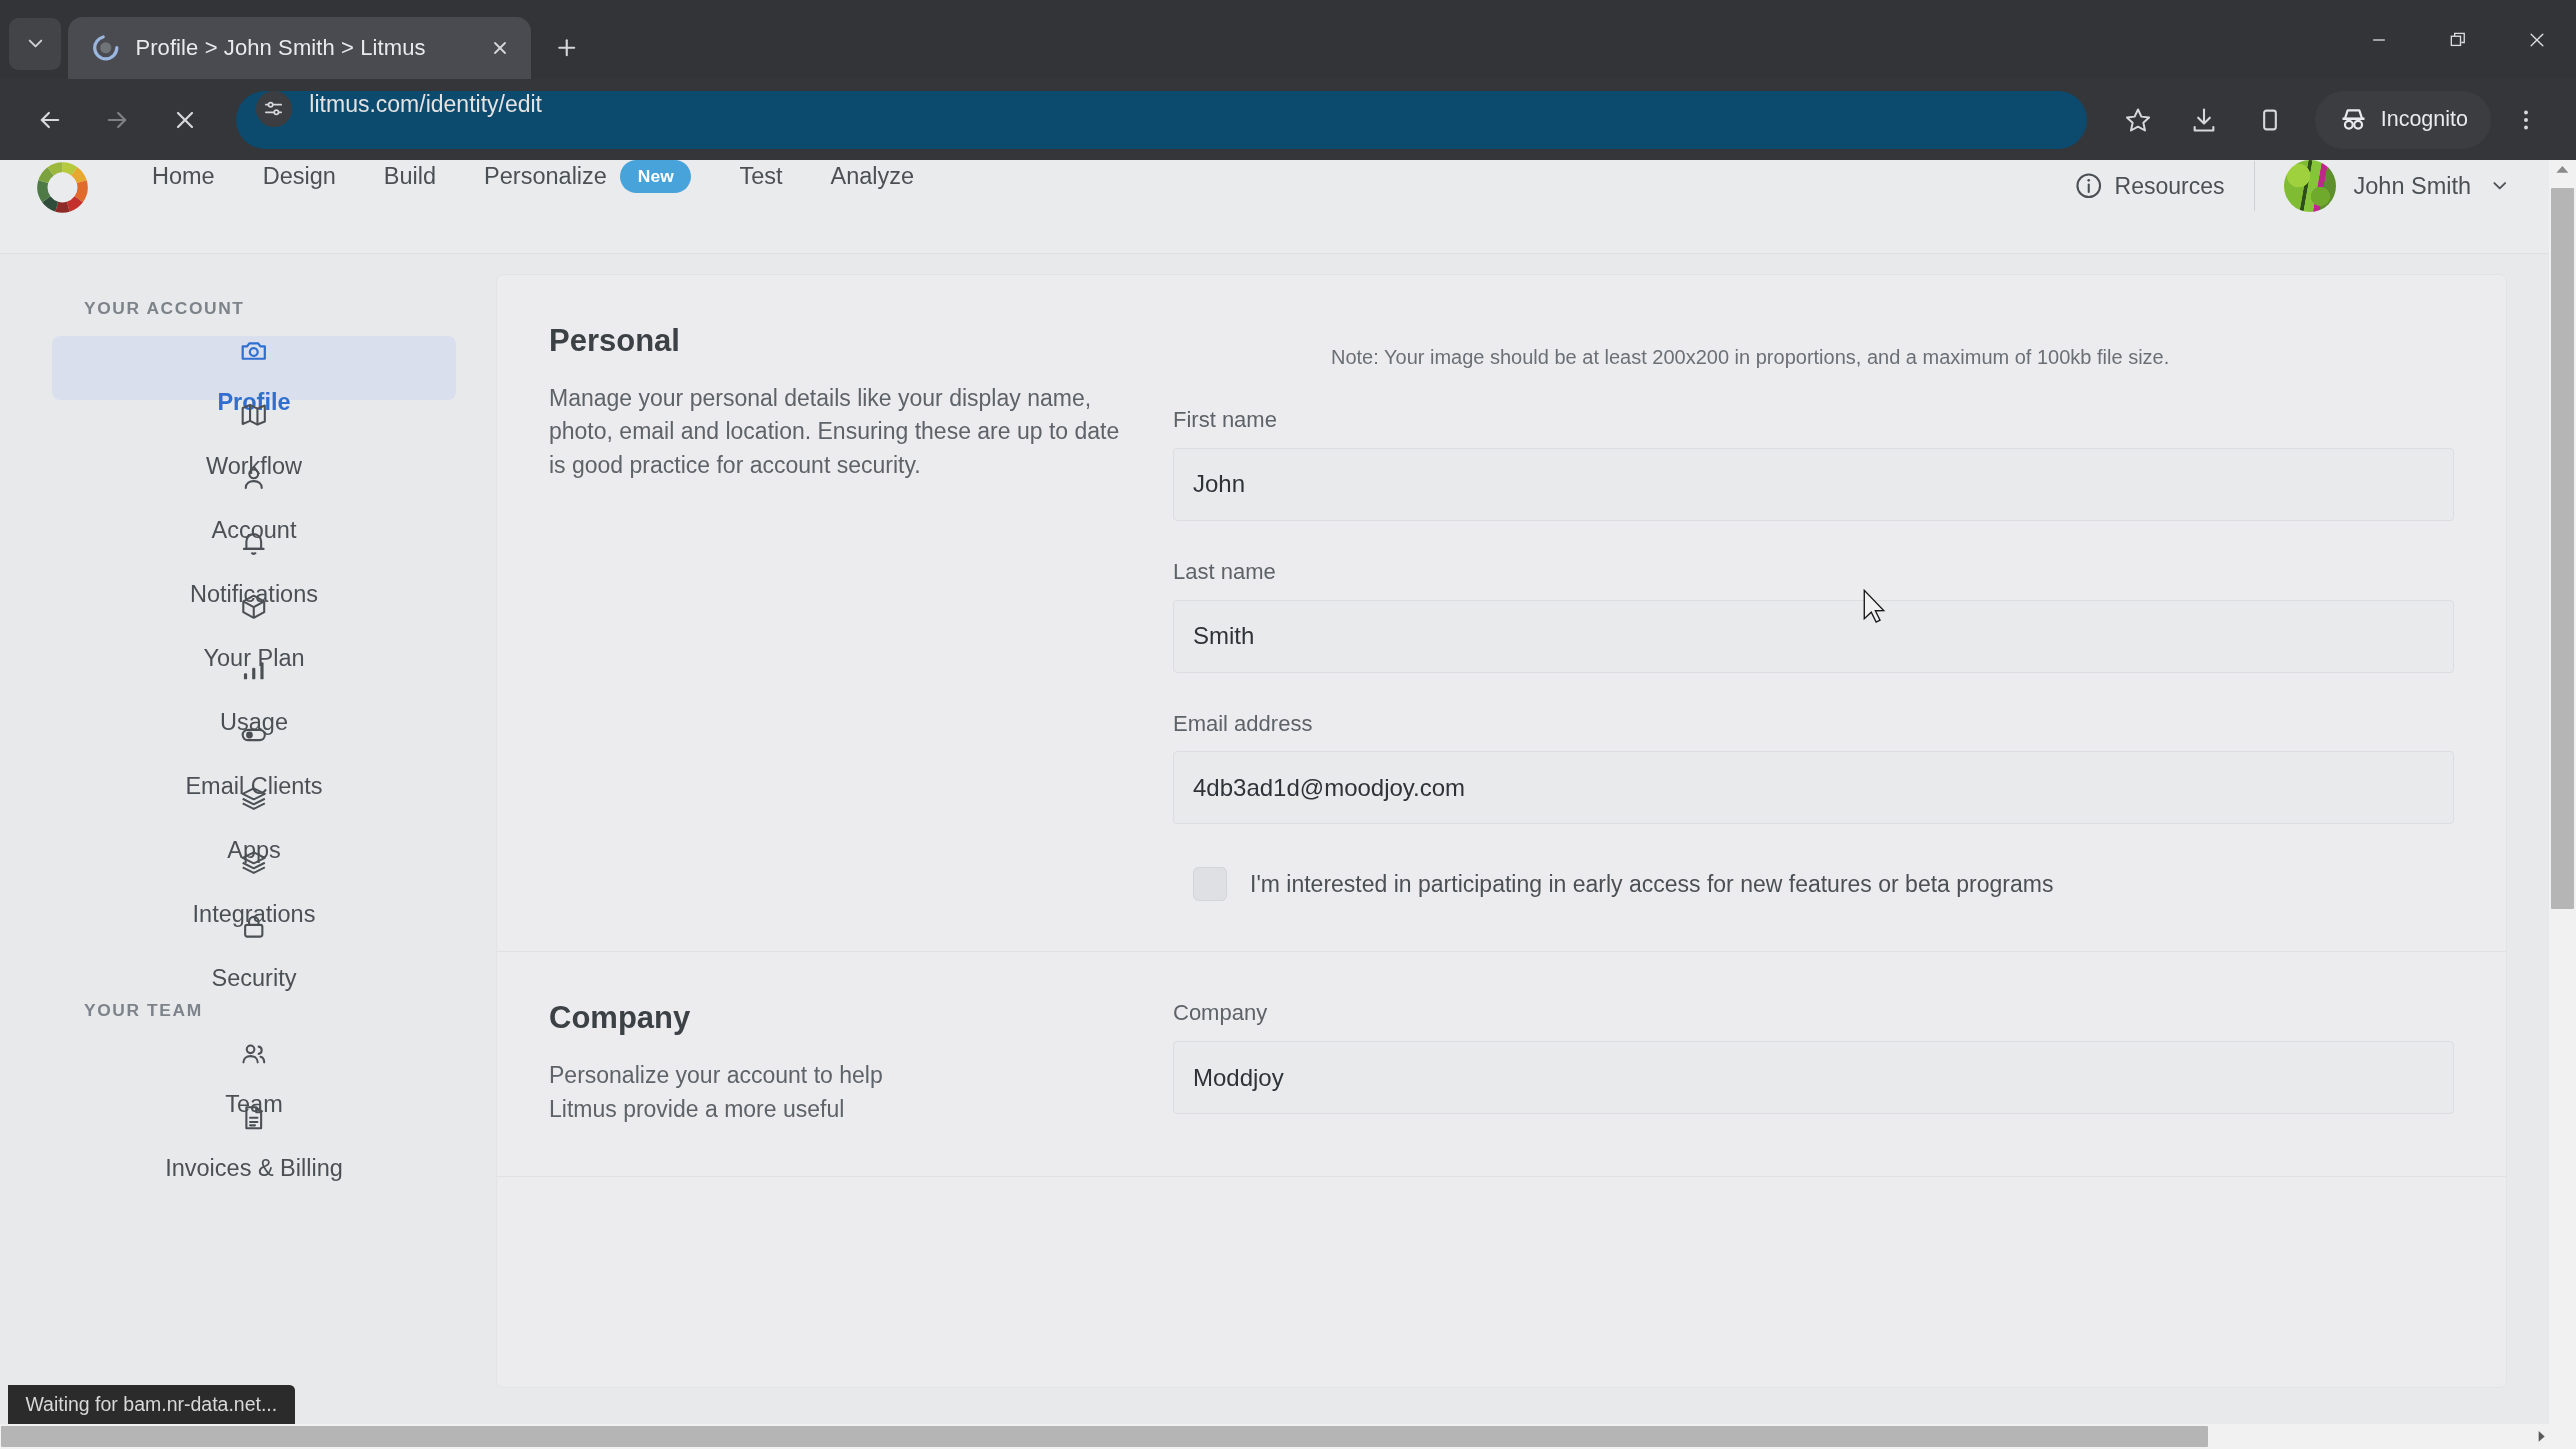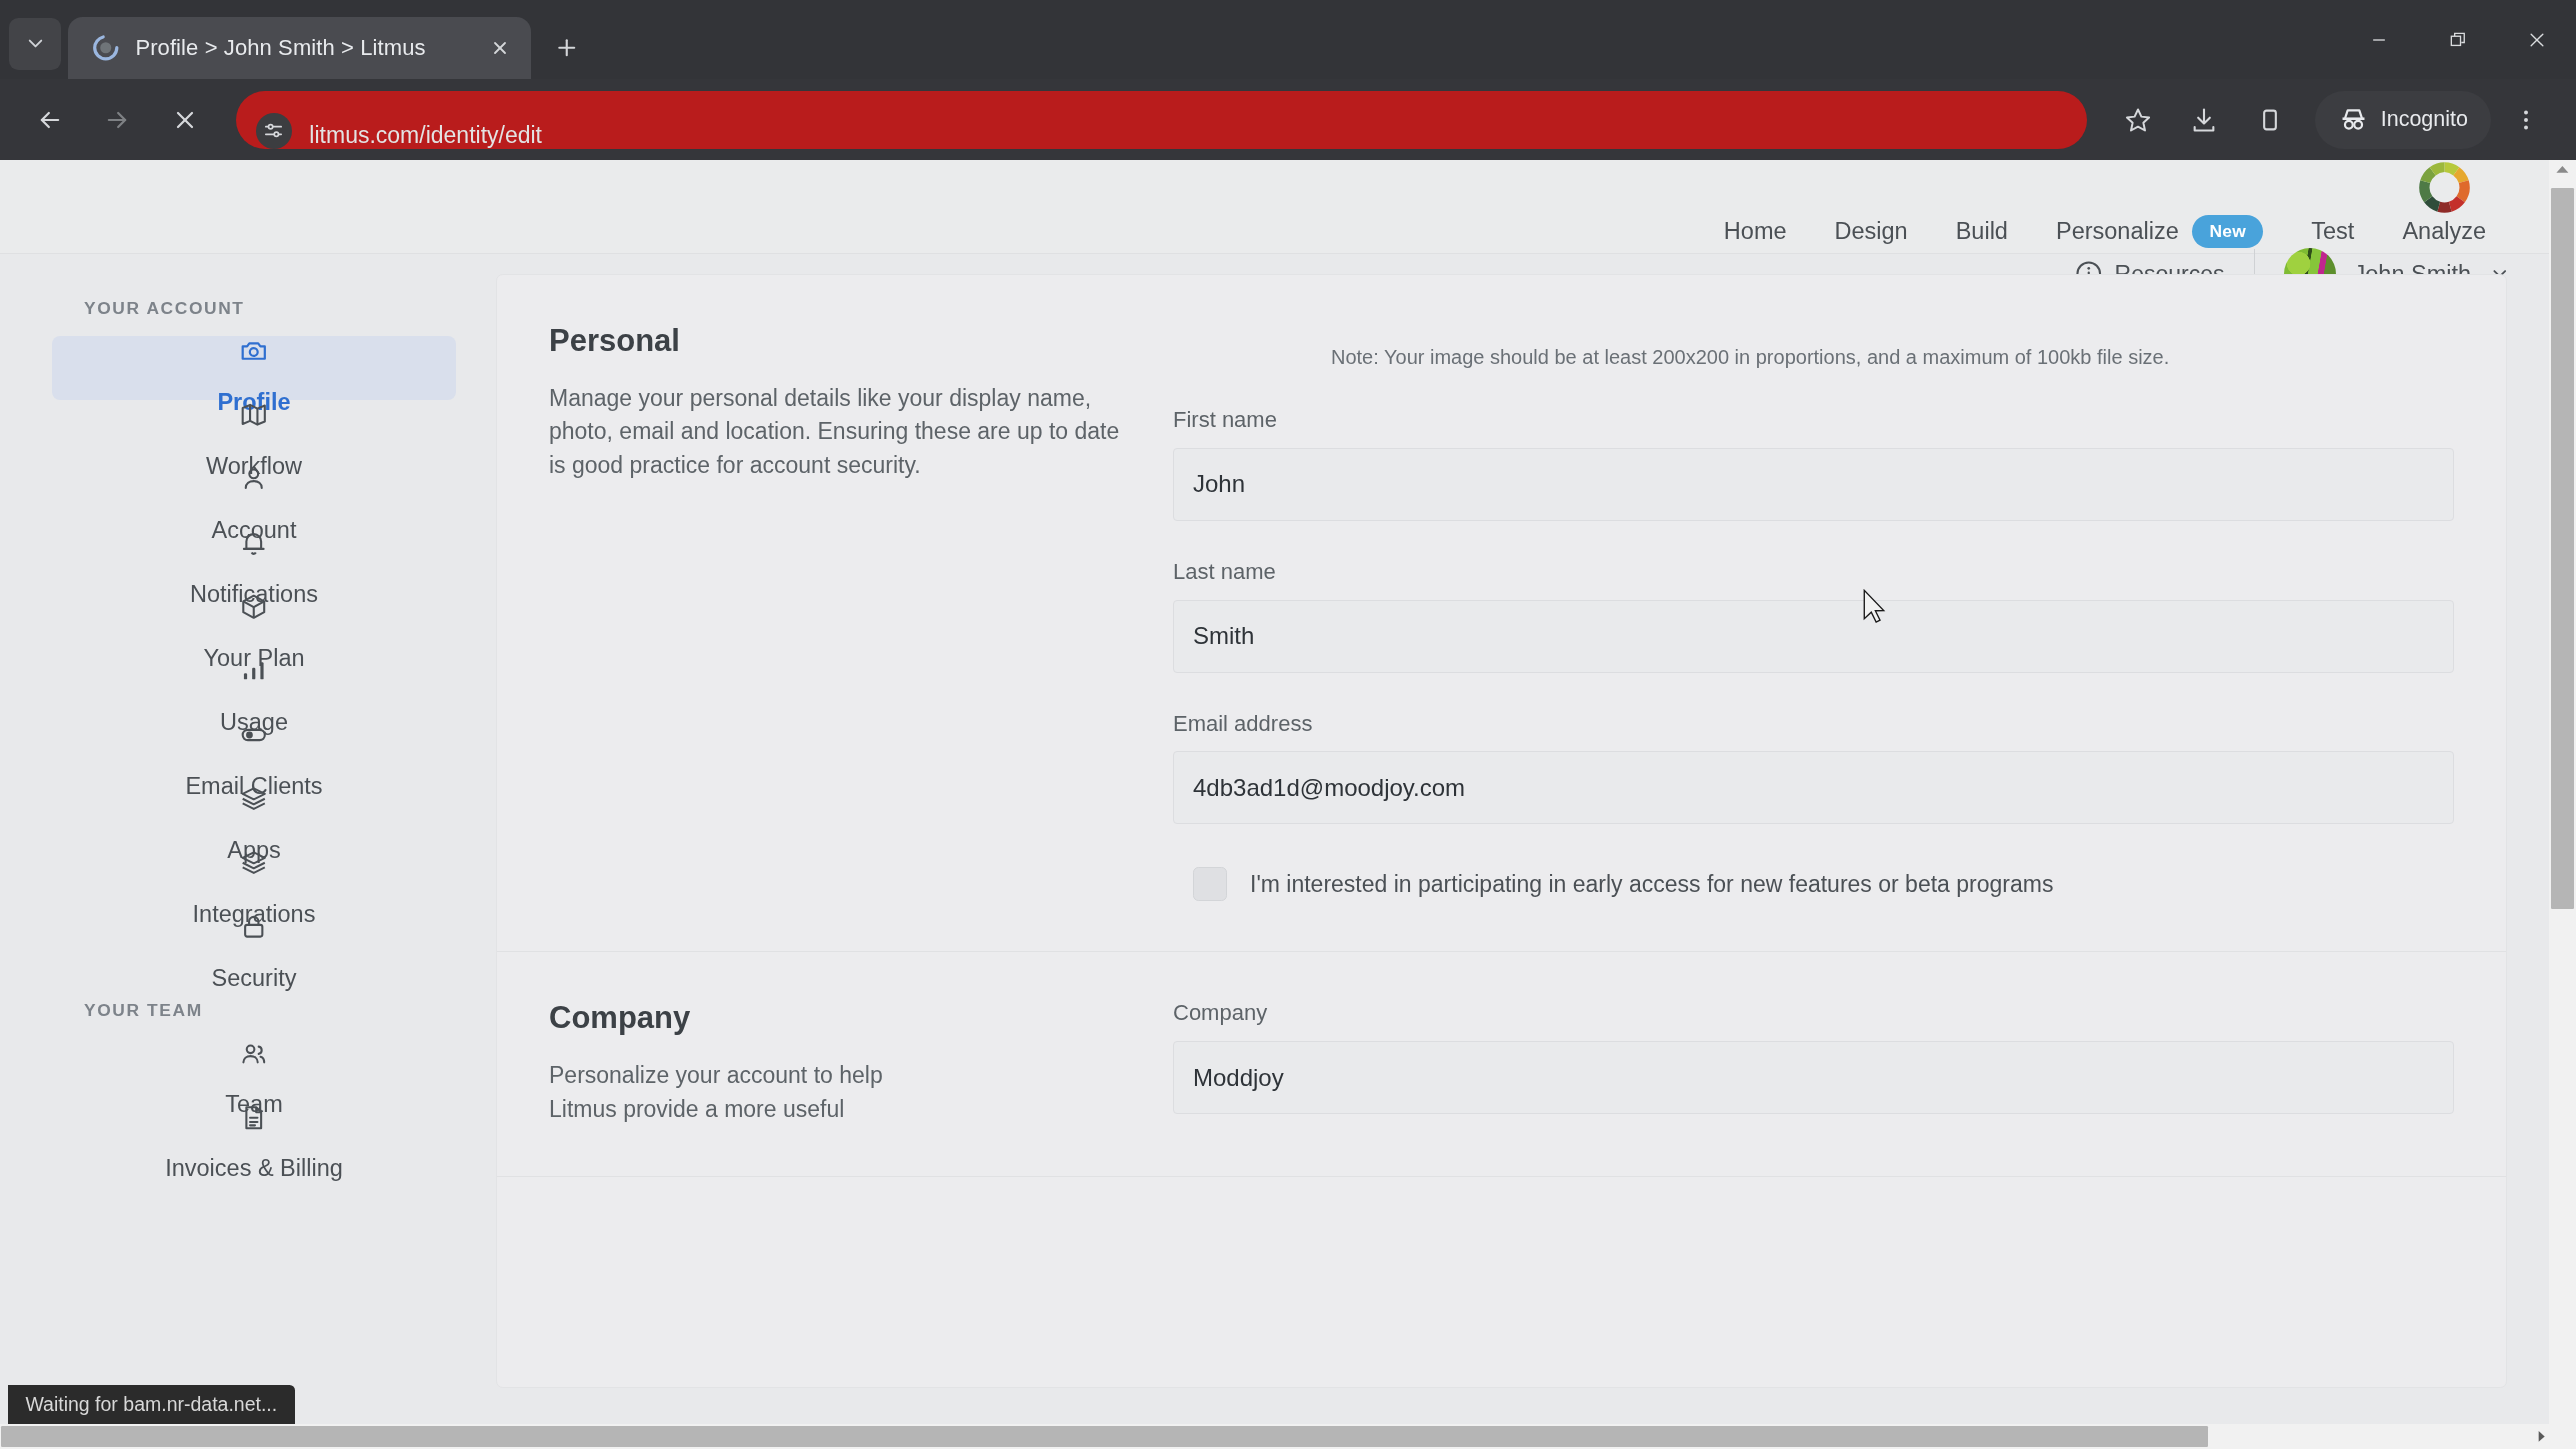--- a/index.html
+++ b/index.html
@@ -50,22 +50,22 @@
   .toolbar {
     height: 81px; background: #35363a; display: flex; align-items: center;
     padding: 0 19px; gap: 5.4px; flex: 0 0 81px;
   }
   .navbtn {
     width: 62px; height: 62px; border-radius: 50%; display: flex;
     align-items: center; justify-content: center; flex: 0 0 62px;
   }
   .navbtn svg { width: 28px; height: 28px; }
   .omnibox {
-    flex: 1; height: 58px; background: #b91c1c; border-radius: 29px;
-    display: flex; align-items: flex-end; padding: 0 20px; margin: 0 14.8px; gap: 17.4px;
+    flex: 1; height: 58px; background: #0c4a6e; border-radius: 29px;
+    display: flex; align-items: flex-start; padding: 0 20px; margin: 0 14.8px; gap: 17.4px;
     min-width: 0;
   }
   .omni-icon { width: 36px; height: 36px; border-radius: 50%; background: #3c3d40;
     display: flex; align-items: center; justify-content: center; flex: 0 0 36px; }
   .omni-icon svg { width: 23px; height: 23px; }
   .omni-url { color: #e3e3e3; font-size: 23px; white-space: nowrap; overflow: hidden; }
   .tool-icons { display: flex; align-items: center; gap: 4px; }
   .toolbtn {
     width: 62px; height: 62px; border-radius: 50%; display: flex;
     align-items: center; justify-content: center;
@@ -77,22 +77,22 @@
   }
   .incognito-pill svg { width: 31px; height: 31px; }
   .incognito-pill span { color: #e8eaed; font-size: 21.5px; white-space: nowrap; }
 
   
   .viewport { flex: 1; position: relative; background: #e8e9eb; overflow: hidden; }
   .page { position: absolute; inset: 0 27px 25.5px 0; overflow: hidden; }
 
   
   .appbar {
-    height: 94px; background: #eaebec; display: flex; align-items: flex-end;
-    padding: 0 39px 0 35px; gap: 0; border-bottom: 0.7px solid #dfe0e2; flex-direction: column;
+    height: 94px; background: #eaebec; display: flex; align-items: flex-start;
+    padding: 0 39px 0 35px; gap: 0; border-bottom: 0.7px solid #dfe0e2;
   }
   .logo { width: 55px; height: 55px; flex: 0 0 55px; margin-right: 38px; }
   .nav { display: flex; align-items: center; gap: 0; }
   .nav-item {
     font-size: 23.5px; color: #4b5055; padding: 0 24px; display: flex;
     align-items: center; gap: 13.4px; white-space: nowrap;
   }
   .badge-new {
     background: #49a3db; color: #fff; font-size: 17.4px; font-weight: bold;
     border-radius: 670px; padding: 6px 17.4px; letter-spacing: 0.2px;

